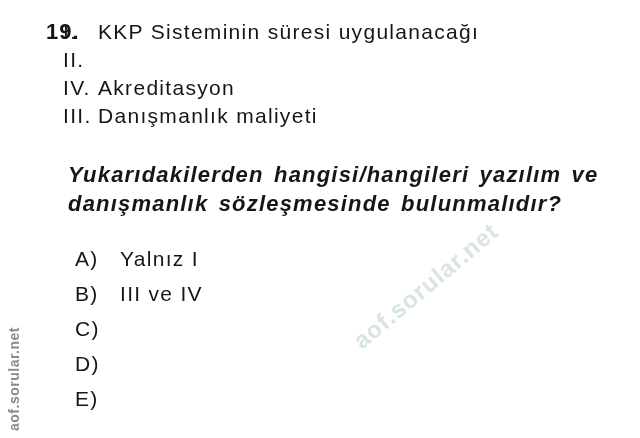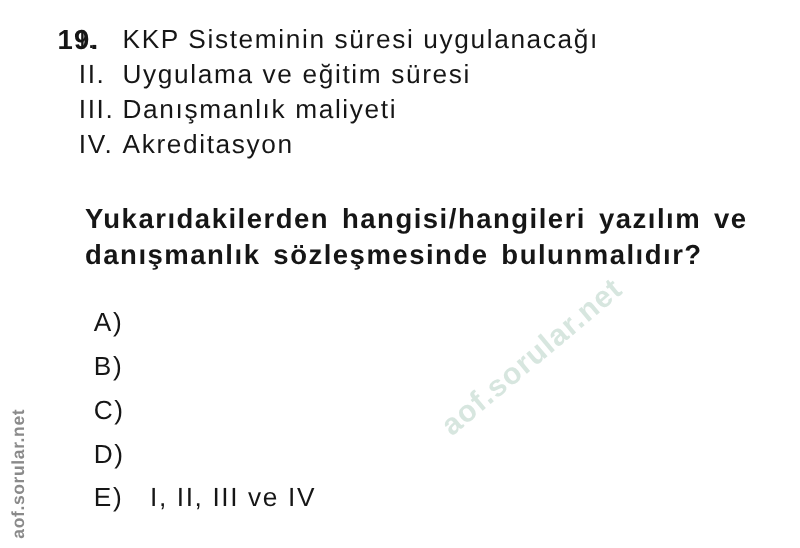--- a/index.html
+++ b/index.html
@@ -71,20 +71,21 @@
     position: absolute;
     left: 68px;
     top: 160px;
     width: 558px;
     font-size: 22px;
     line-height: 29px;
     font-weight: bold;
     letter-spacing: 1.2px;
     word-spacing: 3px;
     z-index: 1;
+    font-style: italic;
   }
   .options {
     position: absolute;
     left: 75px;
     top: 241px;
     font-size: 21px;
     line-height: 35px;
     letter-spacing: 1.3px;
     z-index: 1;
     white-space: nowrap;
@@ -102,46 +103,46 @@
 
   <div class="qnum">19.</div>
 
   <div class="items">
     <div class="item">
       <span class="rn">I.</span>
       <span class="it">KKP Sisteminin süresi uygulanacağı</span>
     </div>
     <div class="item">
       <span class="rn">II.</span>
-      <span class="it">Uygulama ve eğitim süresi</span>
+    </div>
+    <div class="item">
+      <span class="rn">IV.</span>
+      <span class="it">Akreditasyon</span>
     </div>
     <div class="item">
       <span class="rn">III.</span>
       <span class="it">Danışmanlık maliyeti</span>
-    </div>
-    <div class="item">
-      <span class="rn">IV.</span>
-      <span class="it">Akreditasyon</span>
     </div>
   </div>
 
   <div class="stem">Yukarıdakilerden hangisi/hangileri yazılım ve danışmanlık sözleşmesinde bulunmalıdır?</div>
 
   <div class="options">
     <div class="option">
       <span class="letter">A)</span>
+      <span class="otext">Yalnız I</span>
     </div>
     <div class="option">
       <span class="letter">B)</span>
+      <span class="otext">III ve IV</span>
     </div>
     <div class="option">
       <span class="letter">C)</span>
     </div>
     <div class="option">
       <span class="letter">D)</span>
     </div>
     <div class="option">
       <span class="letter">E)</span>
-      <span class="otext">I, II, III ve IV</span>
     </div>
   </div>
 
 </div>
 
 </body></html>

